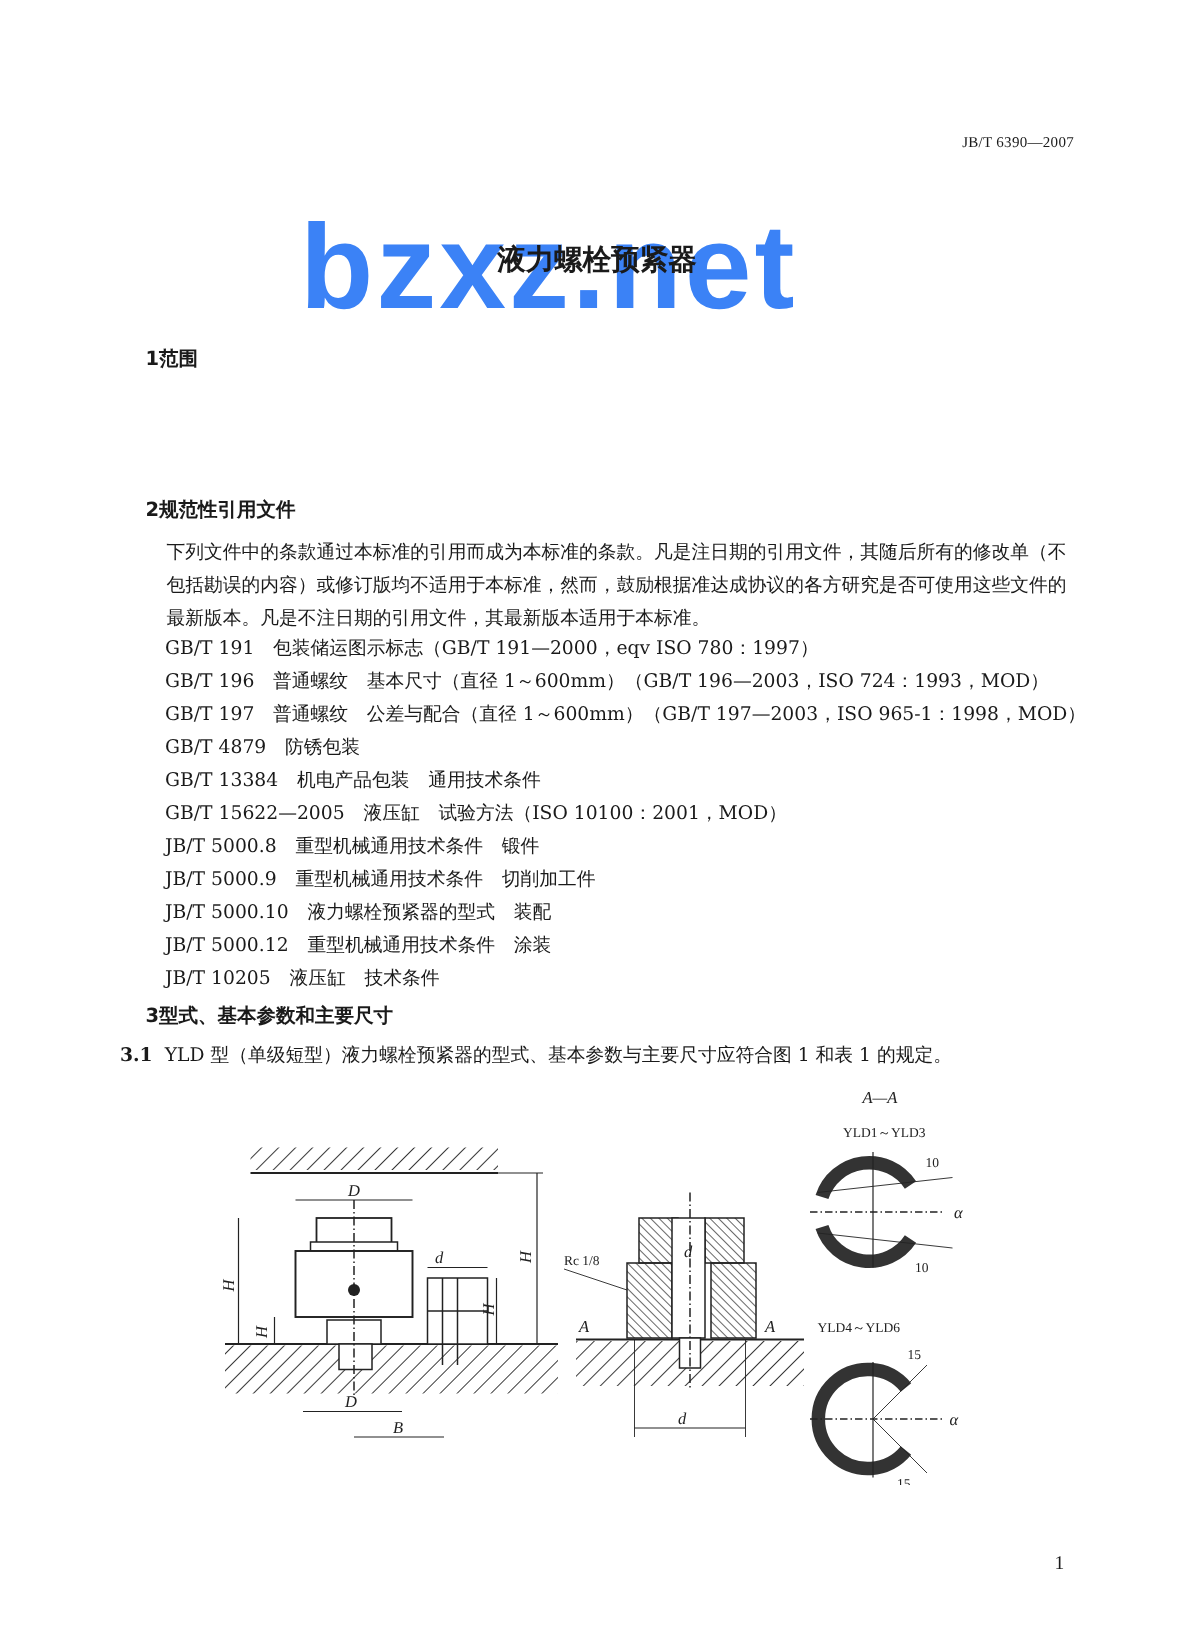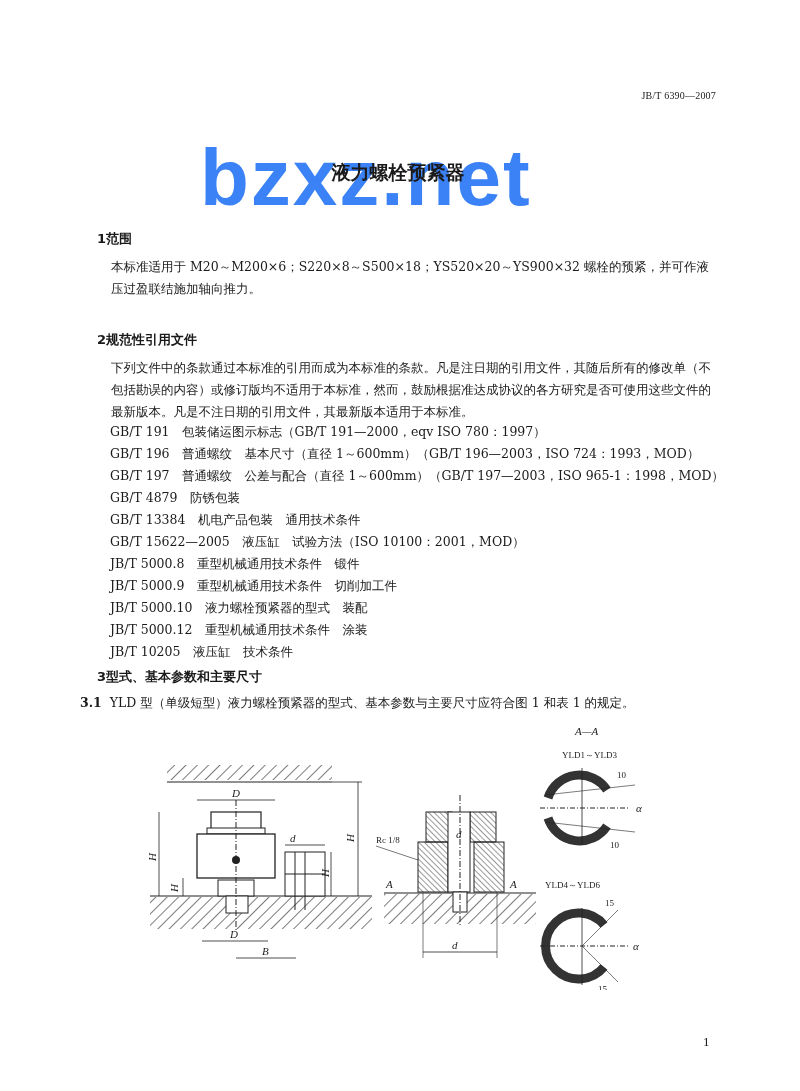--- a/index.html
+++ b/index.html
@@ -27,21 +27,20 @@
 <body>
 
 <div class="std-code">JB/T 6390—2007</div>
 <div class="watermark">bzxz.net</div>
 <div class="title">液力螺栓预紧器</div>
 
 <div class="h1" style="top:230px;">
   <span class="num">1</span><span>范围</span>
 </div>
 <div class="para" style="top:256px;">
-  <div class="indent">本标准适用于 M20～M200×6；S220×8～S500×18；YS520×20～YS900×32 螺栓的预紧，并可作液压过盈联结施加轴向推力。</div>
 </div>
 
 <div class="h1" style="top:331px;">
   <span class="num">2</span><span>规范性引用文件</span>
 </div>
 <div class="para" style="top:357px;">
   <div class="indent">下列文件中的条款通过本标准的引用而成为本标准的条款。凡是注日期的引用文件，其随后所有的修改单（不包括勘误的内容）或修订版均不适用于本标准，然而，鼓励根据准达成协议的各方研究是否可使用这些文件的最新版本。凡是不注日期的引用文件，其最新版本适用于本标准。</div>
 </div>
 
 <div>

